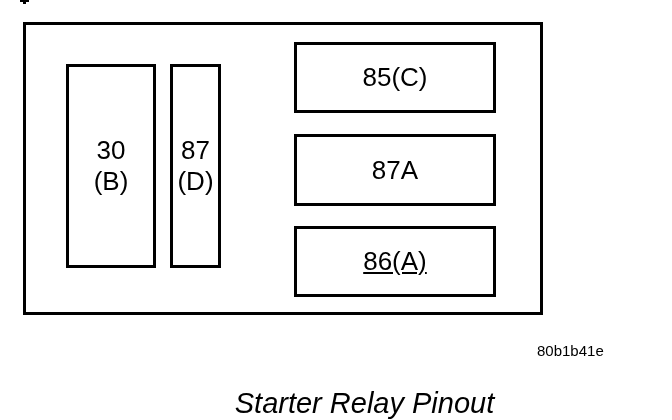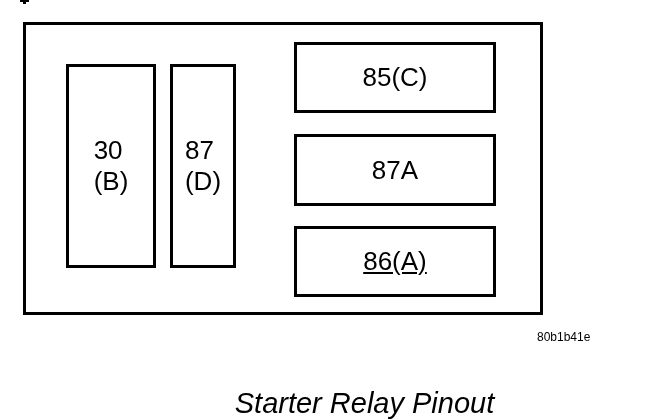--- a/index.html
+++ b/index.html
@@ -45,38 +45,38 @@
     box-sizing: border-box;
   }
   
   .pin {
     position: absolute;
     border: 3px solid #000000;
     box-sizing: border-box;
     display: flex;
     align-items: center;
     justify-content: center;
-    text-align: left;
+    text-align: center;
     font-size: 26px;
     line-height: 31px;
     background: #ffffff;
   }
   .pin-30  { left: 40px;  top: 39px;  width: 90px;  height: 204px; }
-  .pin-87  { left: 144px; top: 39px;  width: 66px;  height: 204px; }
+  .pin-87  { left: 144px; top: 39px;  width: 51px;  height: 204px; }
   .pin-85  { left: 268px; top: 17px;  width: 202px; height: 71px; }
   .pin-87a { left: 268px; top: 109px; width: 202px; height: 72px; }
   .pin-86  { left: 268px; top: 201px; width: 202px; height: 71px; text-decoration: underline; }
   .pin-text .ln {
     display: block;
   }
   .figure-code {
     position: absolute;
     left: 537px;
-    top: 330px;
-    font-size: 12px;
+    top: 342px;
+    font-size: 15px;
     letter-spacing: 0px;
   }
   .caption {
     position: absolute;
     left: 0;
     top: 387px;
     width: 645px;
     text-align: center;
     font-size: 29px;
     font-style: italic;

